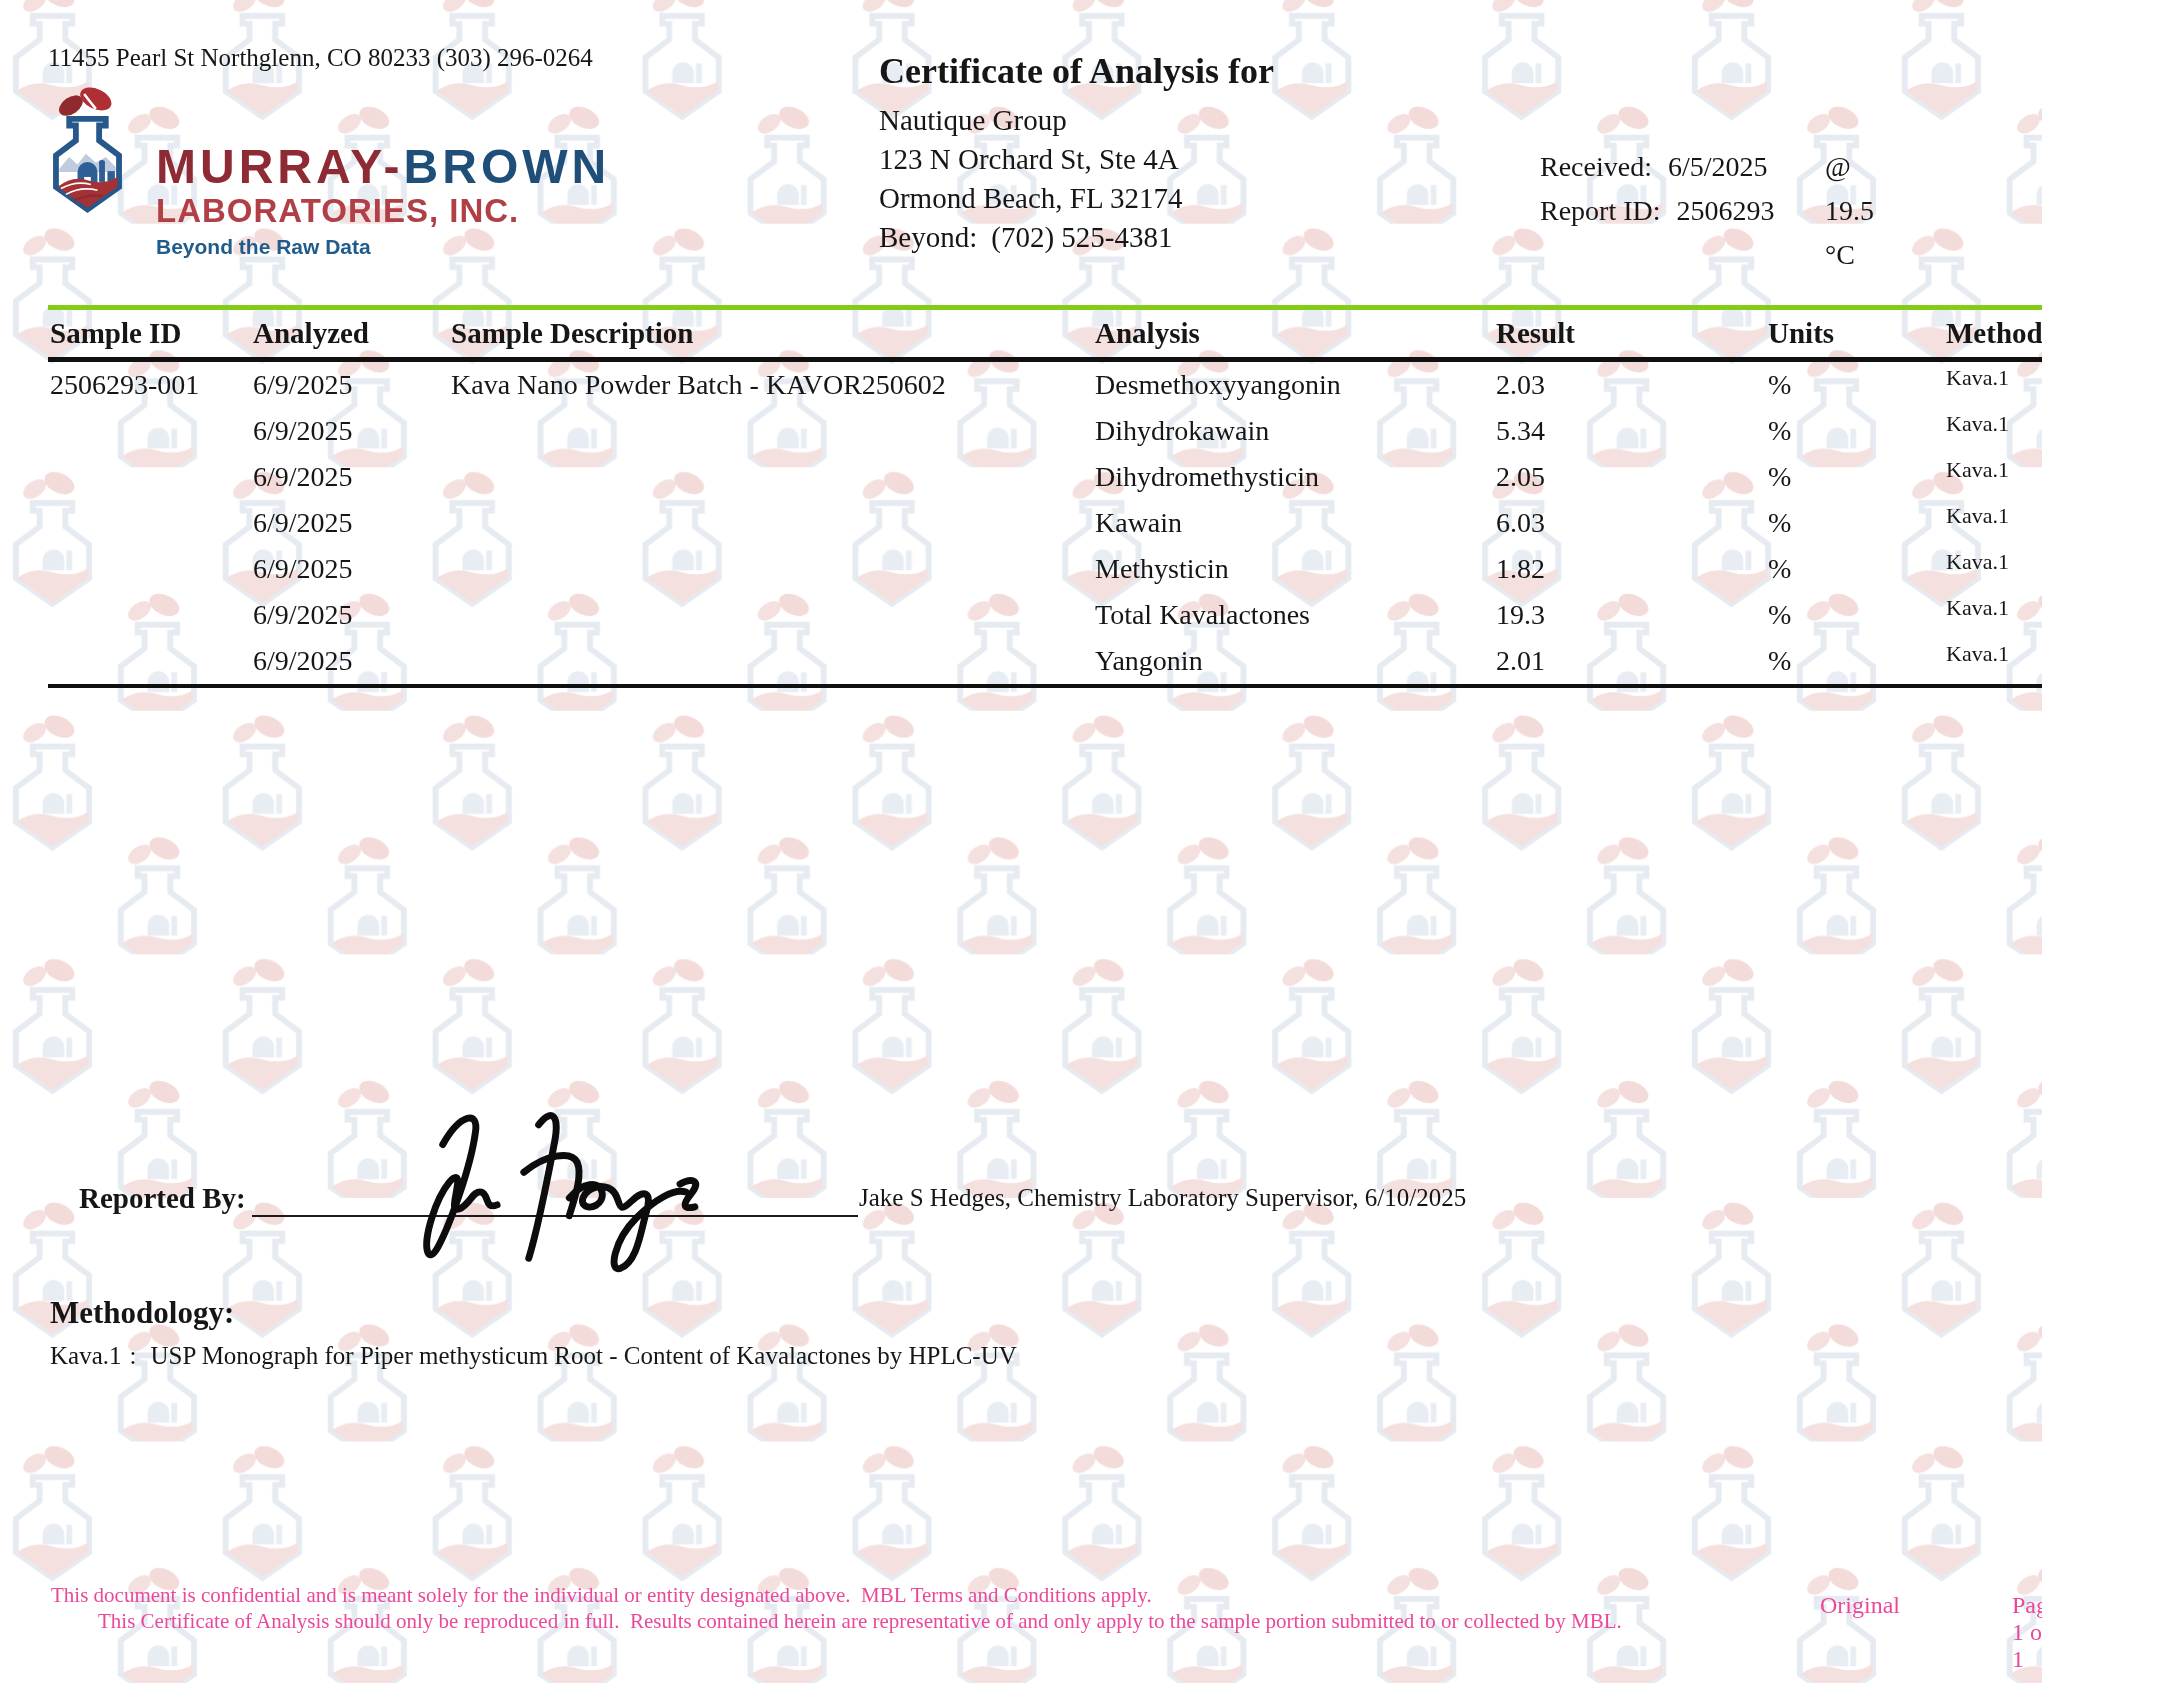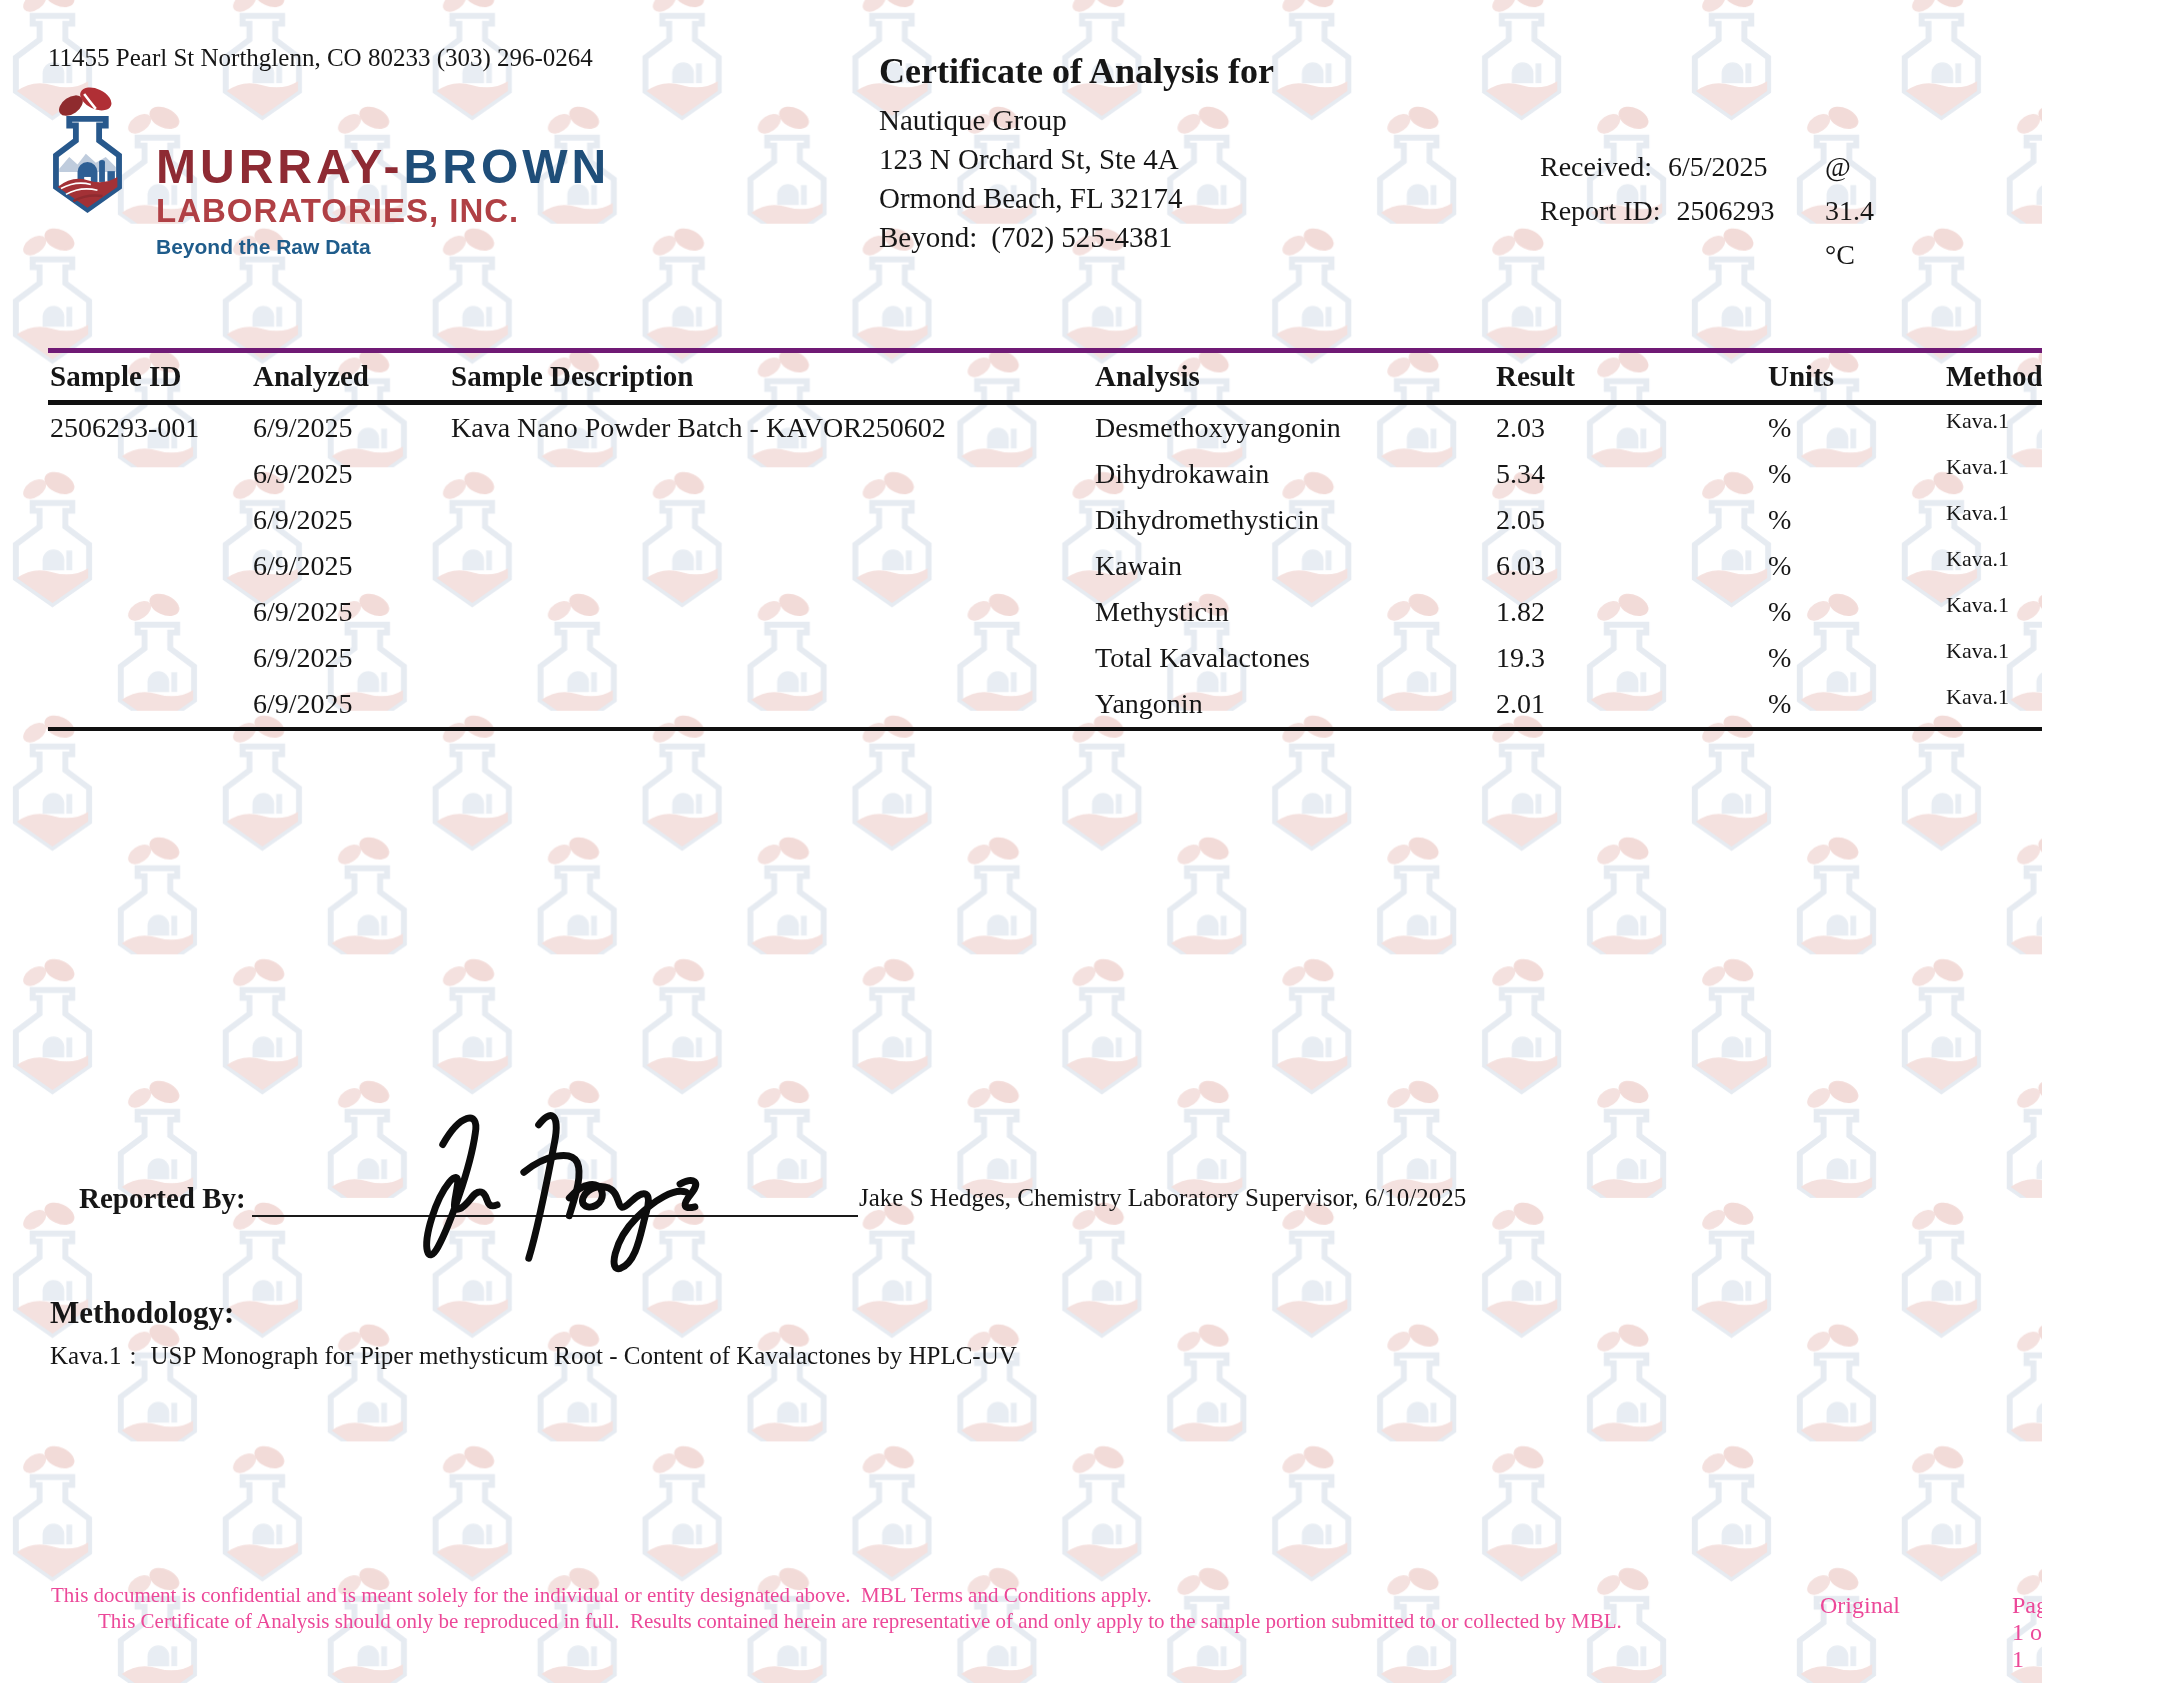--- a/index.html
+++ b/index.html
@@ -33,23 +33,22 @@
   .phone-val{margin-left:14px;}
 
   
   .recv-block{left:1540px;top:145px;font-size:28px;line-height:44px;}
   .recv-val{margin-left:16px;}
   .recv-temp{position:absolute;left:285px;top:0;}
 
   
   .coa-table{
     position:absolute;left:48px;top:305px;width:2083px;z-index:2;
-    border-top:5px solid #701a75;
+    border-top:5px solid #84cc16;
     border-bottom:4px solid #101010;
-    margin-top:43px;
   }
   .trow{
     display:grid;
     grid-template-columns:203px 198px 644px 401px 272px 178px 187px;
     align-items:center;
   }
   .thead{height:47px;border-bottom:5px solid #101010;font-weight:bold;font-size:29px;}
   .tdata{height:46px;font-size:28px;}
   .cell{padding-left:2px;}
   .c-method{font-size:22px;position:relative;top:-7px;}
@@ -127,21 +126,21 @@
   <div class="abs client-block">
     <div>Nautique Group</div>
     <div>123 N Orchard St, Ste 4A</div>
     <div>Ormond Beach, FL 32174</div>
     <div><span>Beyond:</span><span class="phone-val">(702) 525-4381</span></div>
   </div>
 
   <div class="abs recv-block">
     <div style="position:relative;">
       <span>Received:</span><span class="recv-val">6/5/2025</span>
-      <span class="recv-temp">@ 31.4 °C</span>
+      <span class="recv-temp">@ 19.5 °C</span>
     </div>
     <div>
       <span>Report ID:</span><span class="recv-val">2506293</span>
     </div>
   </div>
 
   <div class="coa-table">
     <div class="trow thead">
       <span class="cell">Sample ID</span>
       <span class="cell">Analyzed</span>

